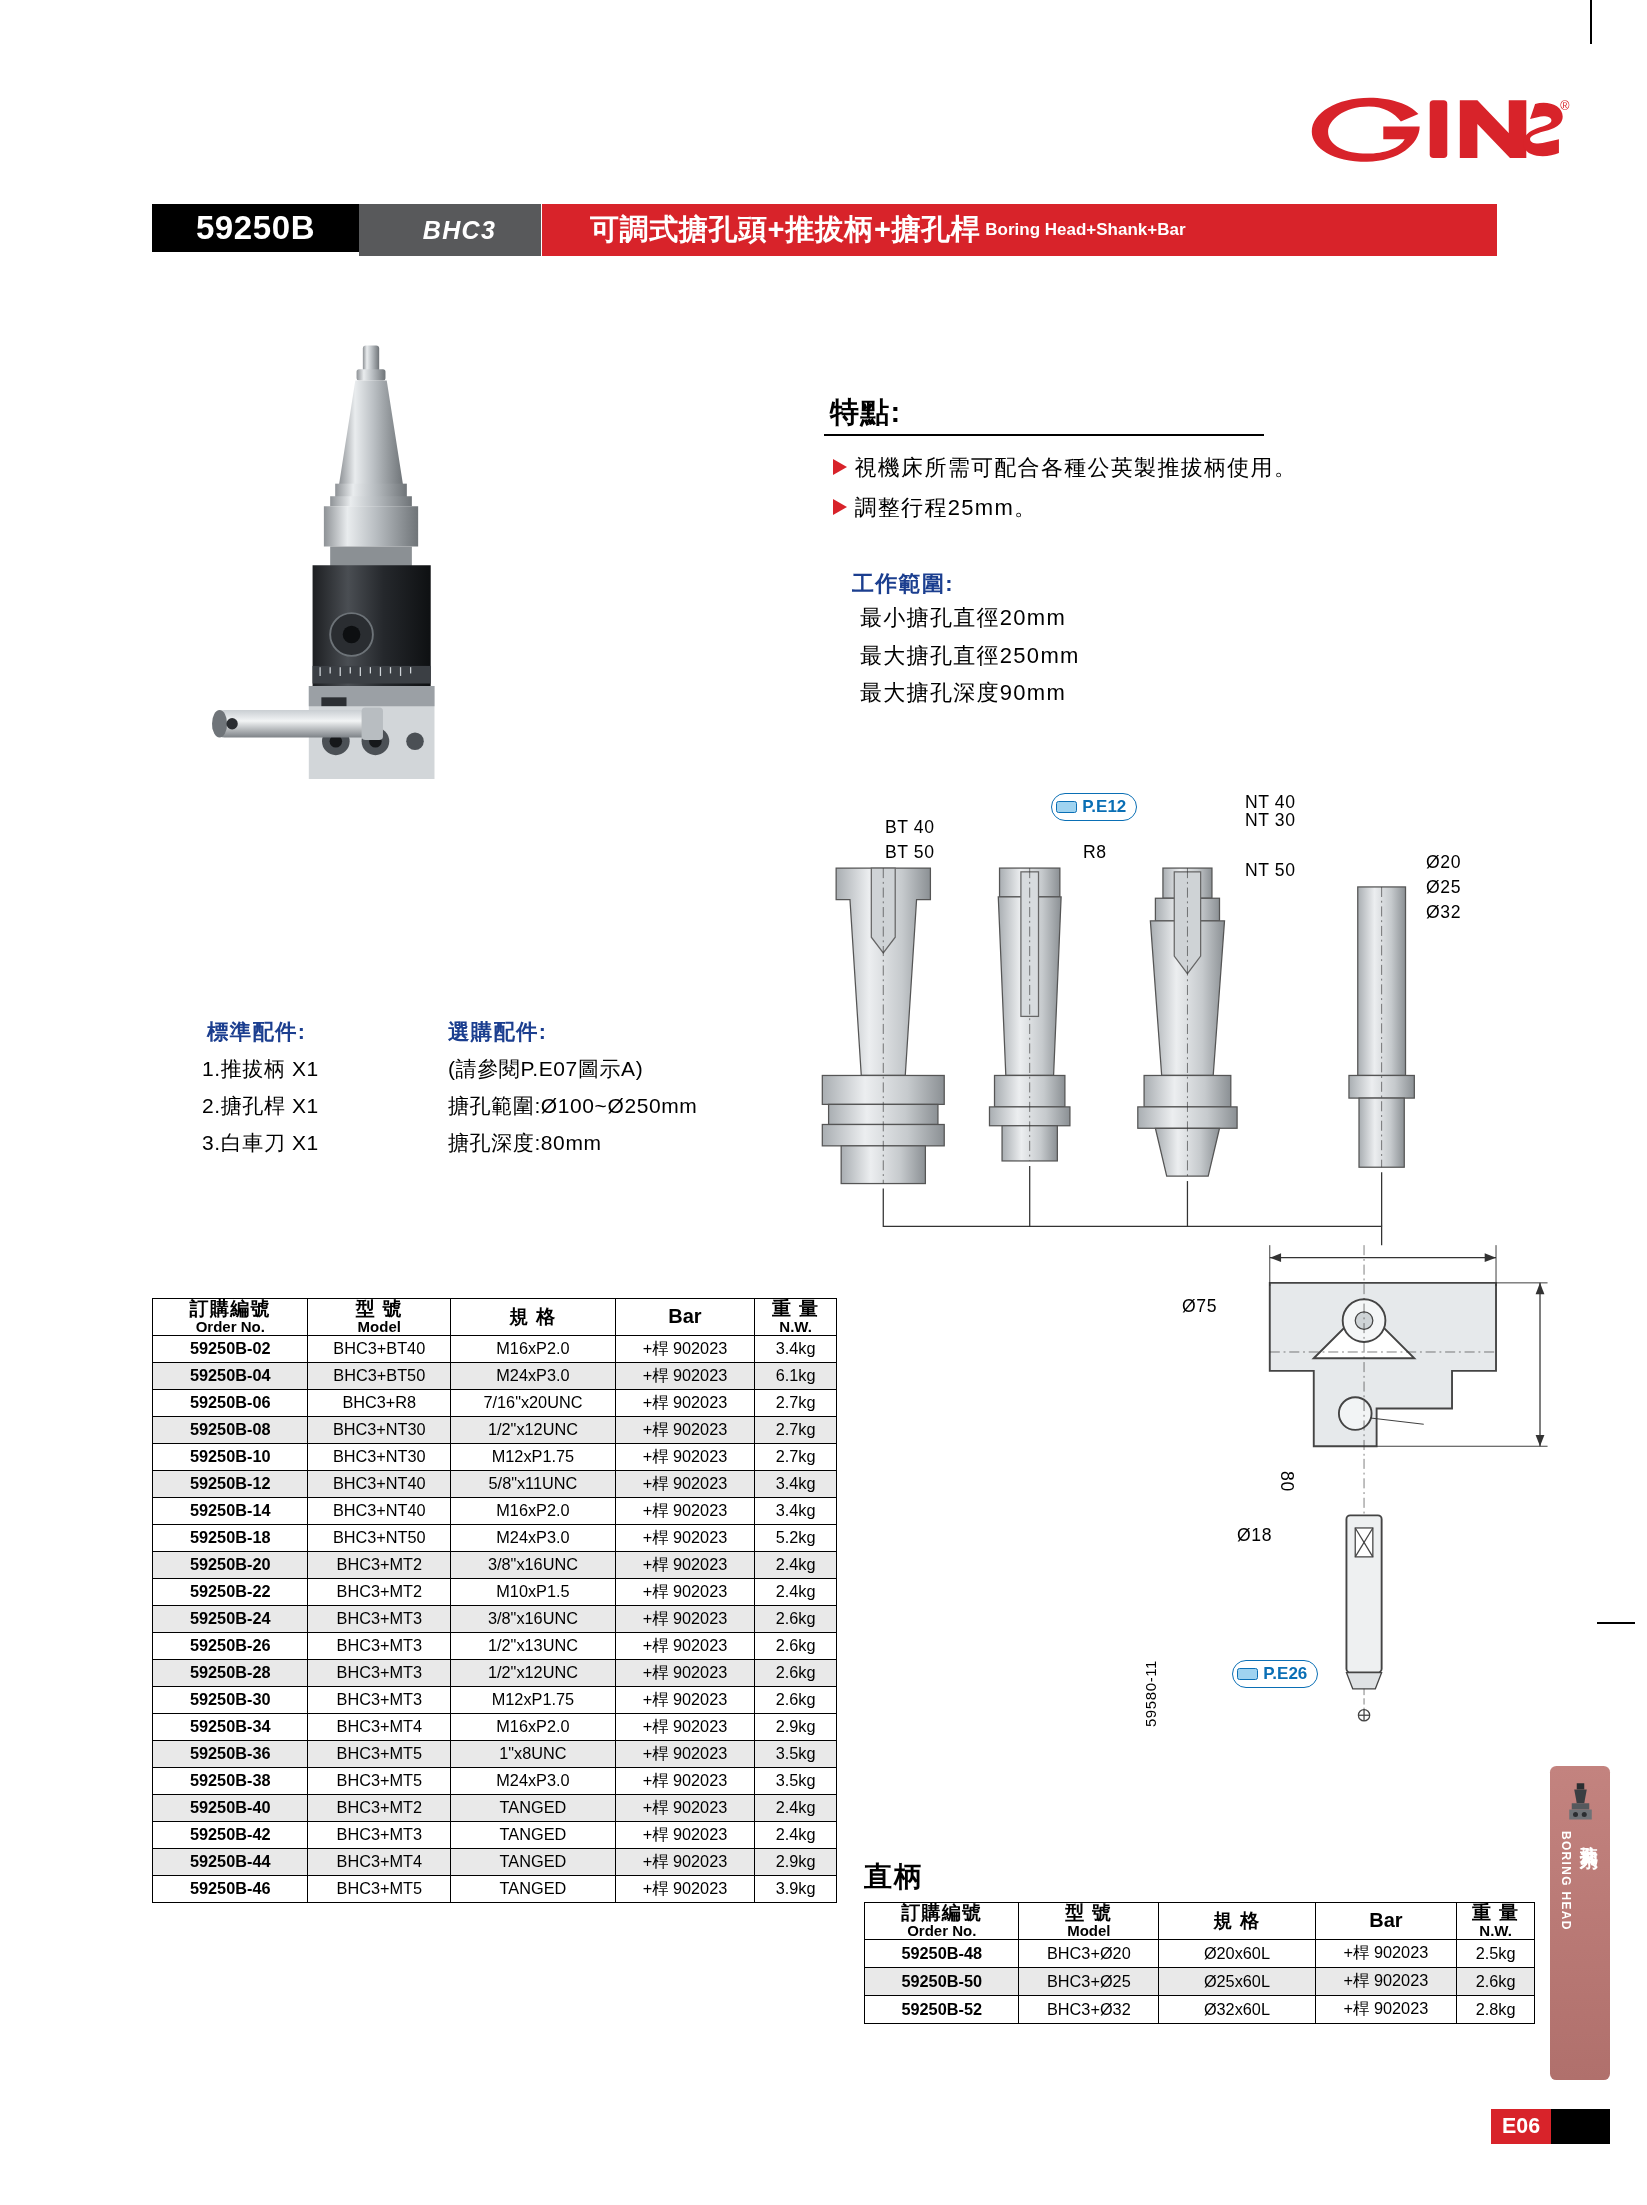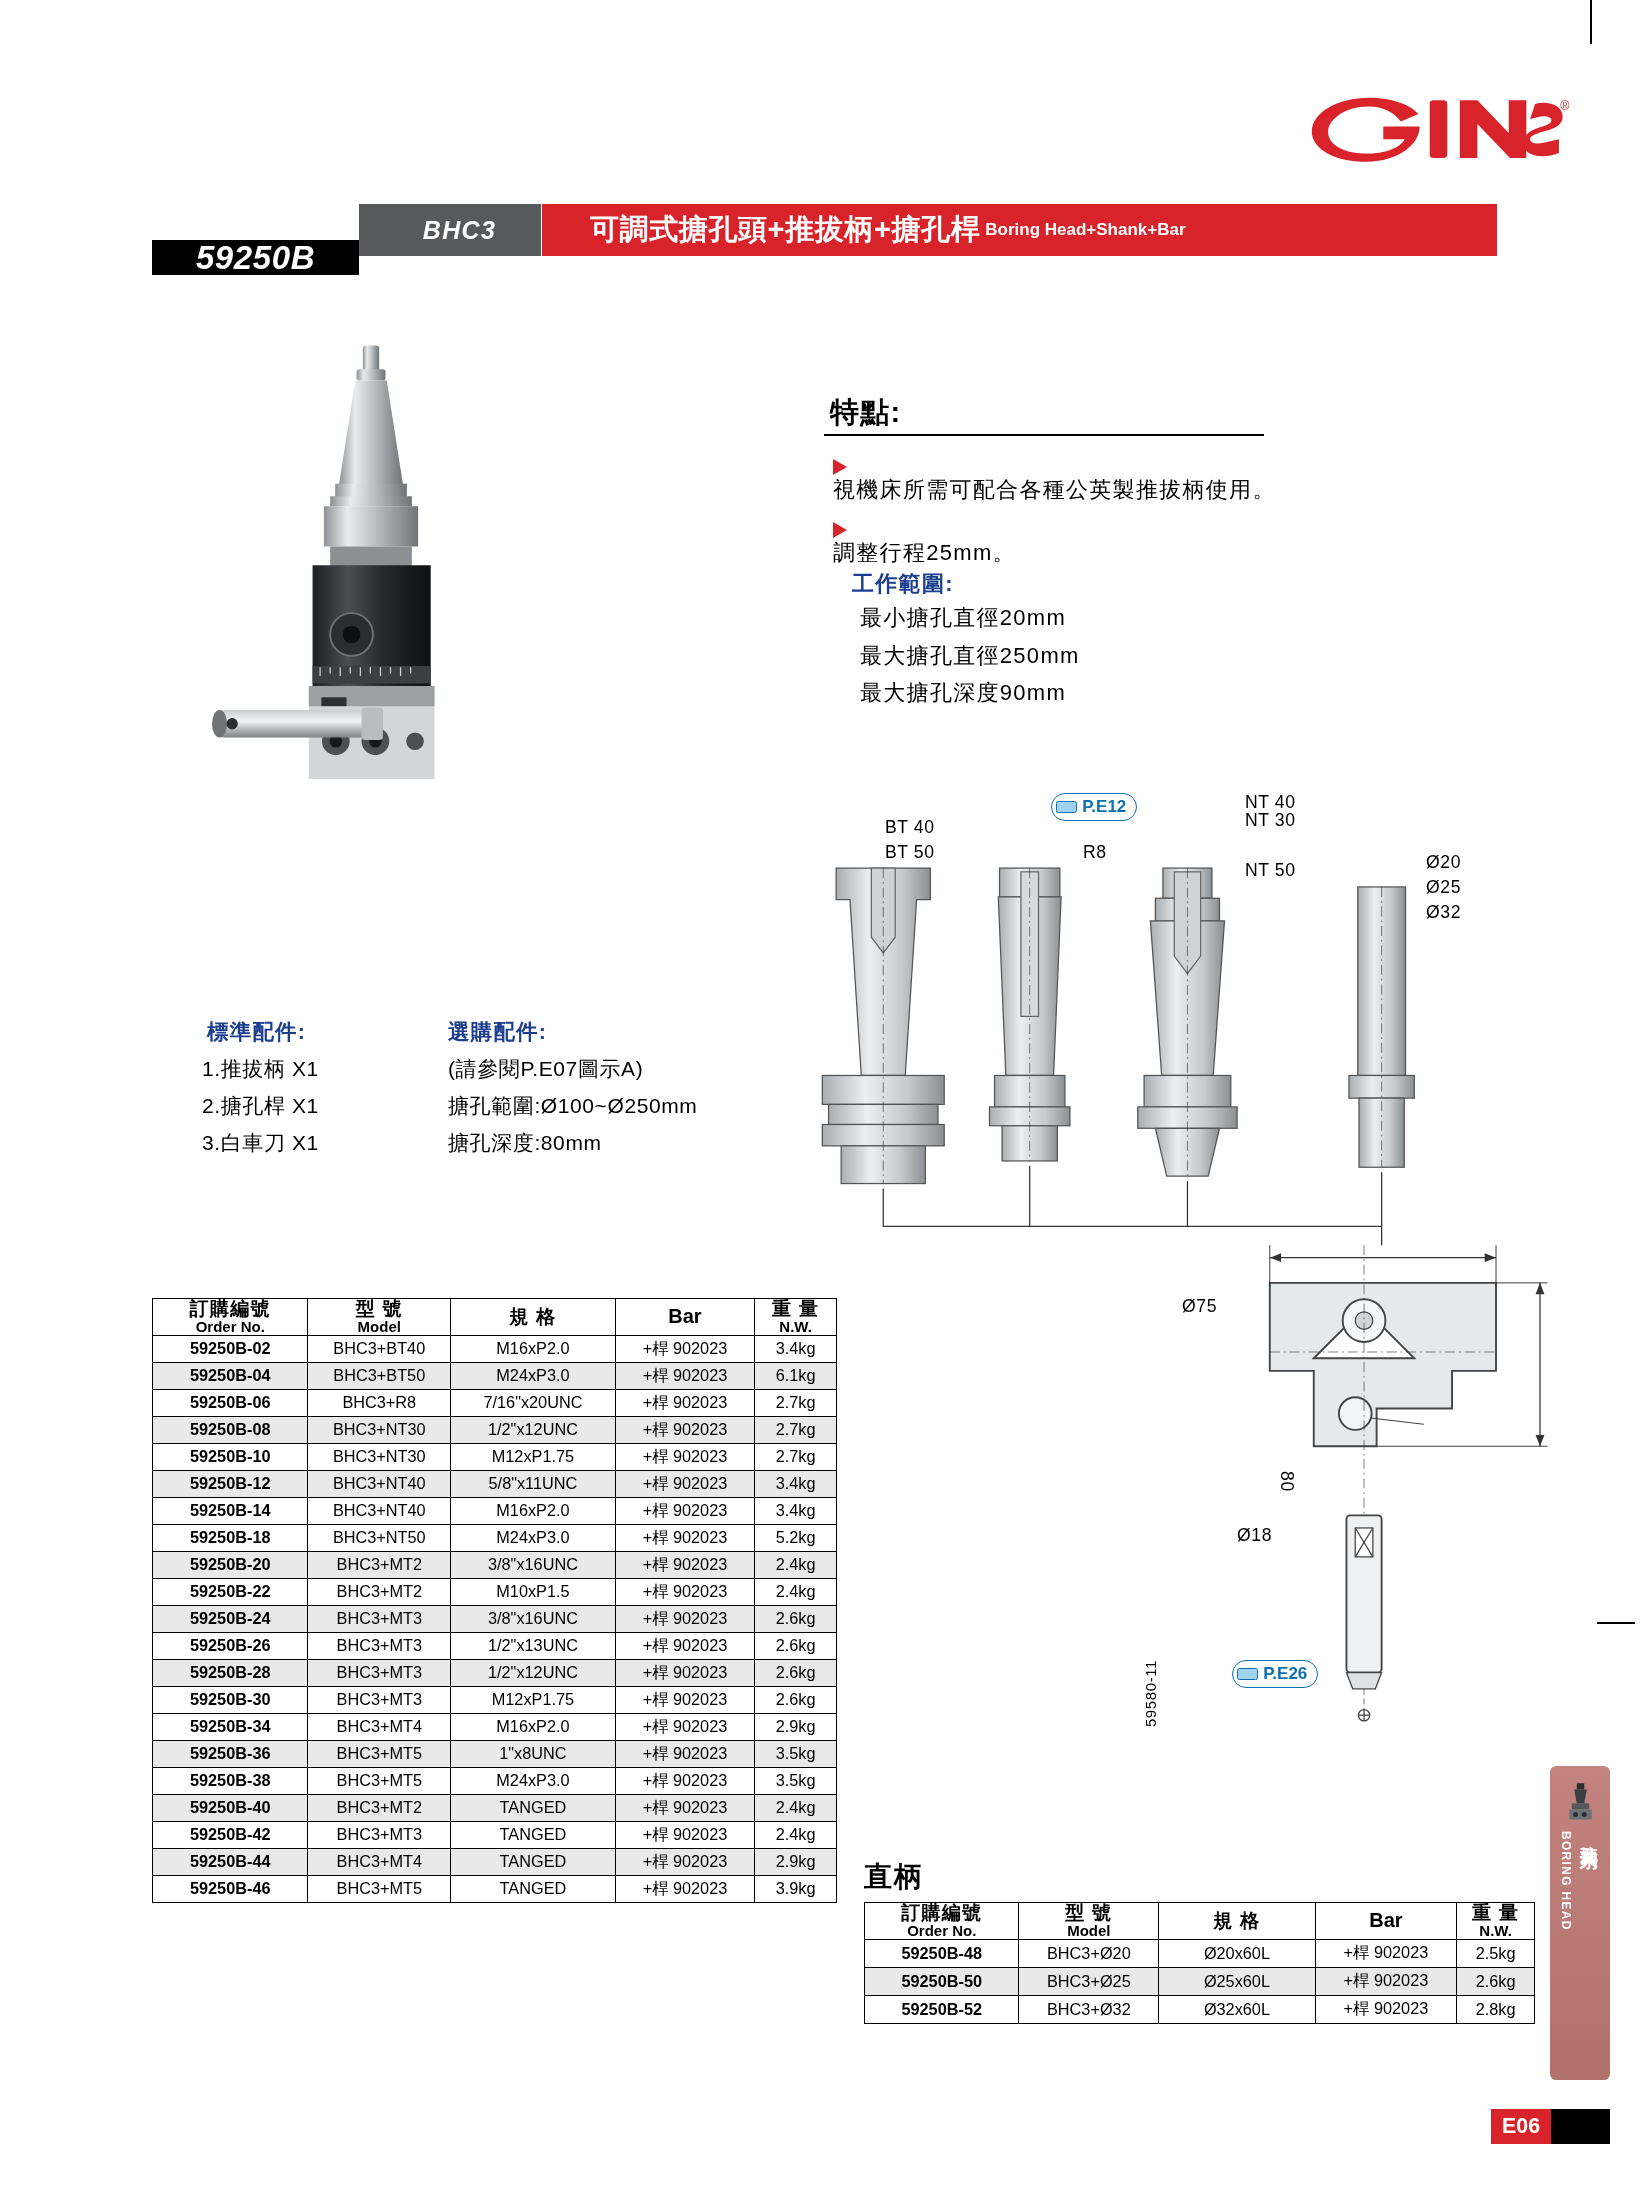--- a/index.html
+++ b/index.html
@@ -16,26 +16,25 @@
   
   .crop { position:absolute; background:#000; }
 
   
   .logo { position:absolute; right:75px; top:94px; width:264px; height:69px; }
 
   .titlebar {
     position:absolute; left:152px; top:204px; width:1345px; height:52px;
   }
   .tb-black {
-    position:absolute; left:0; top:0; width:207px; height:35px;
+    position:absolute; left:0; top:0; width:207px; height:48px;
     background:#000; color:#fff;
-    font-size:33px; font-weight:bold; font-style:italic;
+    font-size:33px; font-weight:bold; 
     display:flex; align-items:center; justify-content:center;
     letter-spacing:0.6px;
-    margin-top:36px;
   }
   .tb-arrow1 {
     position:absolute; left:207px; top:0; width:0; height:0;
     border-top:26px solid transparent; border-bottom:26px solid transparent;
     border-left:22.6px solid #000;
   }
   .tb-grey {
     position:absolute; left:207px; top:0; width:182px; height:52px;
     background:#58595b; color:#fff;
     font-size:25px; font-weight:bold; font-style:italic;
@@ -56,21 +55,21 @@
   .tb-cn { font-size:29px; font-weight:bold; letter-spacing:0.6px; }
   .tb-en { font-size:17px; font-weight:bold; margin-left:5px; letter-spacing:0; }
 
   
   .feat-title {
     position:absolute; left:830px; top:393px;
     font-size:29px; font-weight:bold; color:#000; letter-spacing:1.3px;
   }
   .feat-rule { position:absolute; left:824px; top:434px; width:440px; height:1.9px; background:#000; }
   .feat-list { position:absolute; left:833px; top:453px; width:692px; }
-  .feat-item { display:flex; align-items:flex-start; margin-bottom:10px;flex-direction:column; }
+  .feat-item { display:flex; align-items:flex-start; margin-bottom:10px; }
   .tri {
     width:0; height:0; margin-top:6.3px; margin-right:7.5px;
     border-top:8.2px solid transparent; border-bottom:8.2px solid transparent;
     border-left:14px solid #d8232a;
   }
   .feat-txt { font-size:22px; color:#000; letter-spacing:1.3px; }
 
   .work-title {
     position:absolute; left:852px; top:569px;
     font-size:22px; font-weight:bold; color:#1b3e8f; letter-spacing:1.3px;

